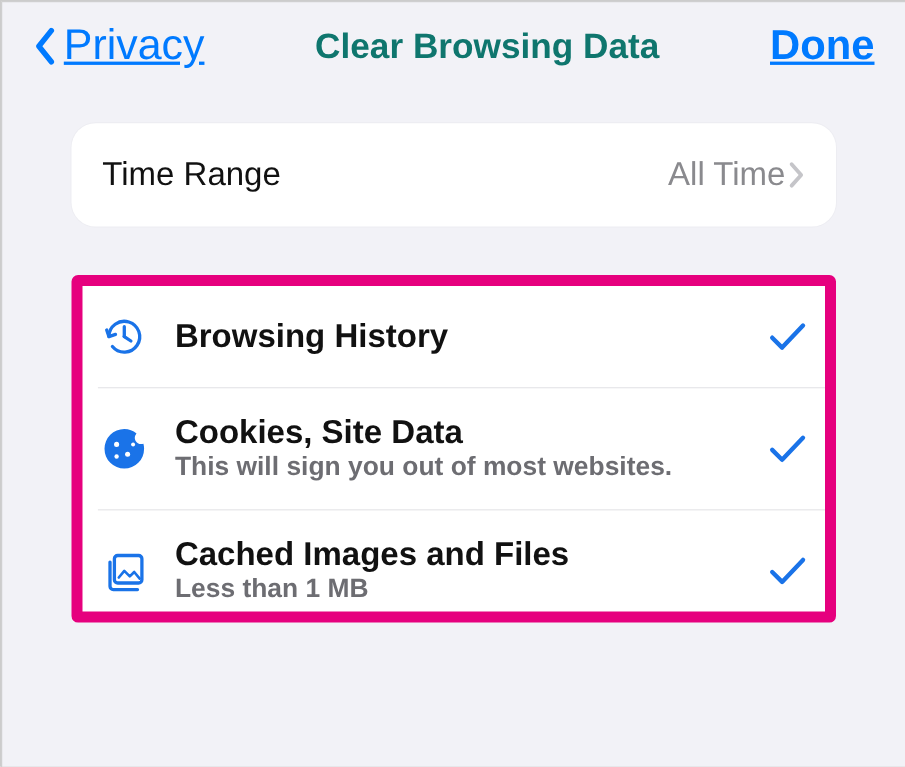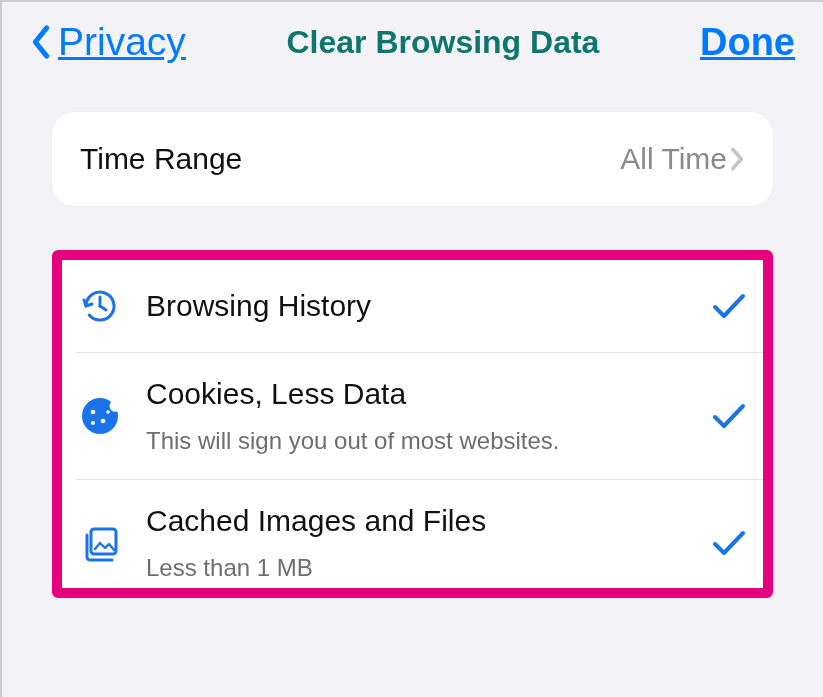--- a/index.html
+++ b/index.html
@@ -37,21 +37,21 @@
     flex: 1;
   }
   .done {
     color: #007aff;
     font-size: 38px;
     font-weight: 700;
     text-decoration: underline;
     cursor: pointer;
   }
   .content {
-    padding: 0 50px;
+    padding: 0 63px;
   }
   .card {
     background: #fff;
     border-radius: 22px;
     box-shadow: 0 0 0 1px rgba(0,0,0,0.02);
   }
   .time-row {
     display: flex;
     align-items: center;
     justify-content: space-between;
@@ -96,21 +96,22 @@
     display:flex;
     align-items:center;
     justify-content:center;
     flex-shrink:0;
   }
   .opt-icon svg { display:block; }
   .opt-text {
     flex: 1;
     display: flex;
     flex-direction: column;
-    gap: 16px;
+    gap: 0;
+    font-weight: bold;
   }
   .opt-title {
     font-size: 30px;
     color: #111;
   }
   .opt-sub {
     font-size: 24px;
     color: #6d6d72;
   }
   .check {
@@ -177,21 +178,21 @@
       <div class="opt-icon">
         <svg width="42" height="42" viewBox="0 0 42 42">
           <path d="M21 3 a18 18 0 1 0 18 18 c0-1.6-0.2-3.2-0.6-4.7-2.6 1.1-5.7 0.1-7.1-2.4-1.3-2.3-0.9-5.1 0.8-6.9C29.1 4.6 25.2 3 21 3z" fill="#1a73e8"></path>
           <circle cx="14" cy="17" r="2.3" fill="#fff"></circle>
           <circle cx="24" cy="26" r="2.3" fill="#fff"></circle>
           <circle cx="14" cy="28" r="2.0" fill="#fff"></circle>
           <circle cx="29" cy="17" r="1.8" fill="#fff"></circle>
         </svg>
       </div>
       <div class="opt-text">
-        <div class="opt-title">Cookies, Less Data</div>
+        <div class="opt-title">Cookies, Site Data</div>
         <div class="opt-sub">This will sign you out of most websites.</div>
       </div>
       <div class="check">
         <svg width="36" height="30" viewBox="0 0 36 30" fill="none" stroke="#1a73e8" stroke-width="4" stroke-linecap="round" stroke-linejoin="round">
             <polyline points="4,16 13,25 32,5"></polyline>
           </svg>
       </div>
     </div>
 
     <div class="opt-sep"></div>

